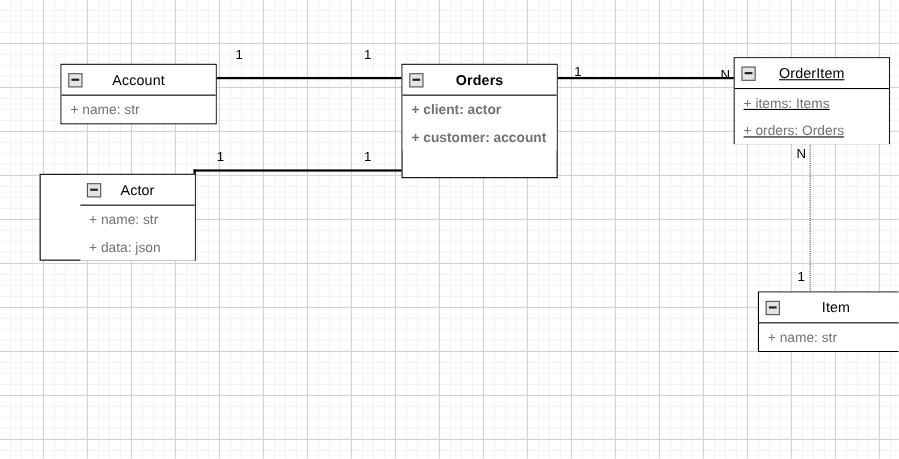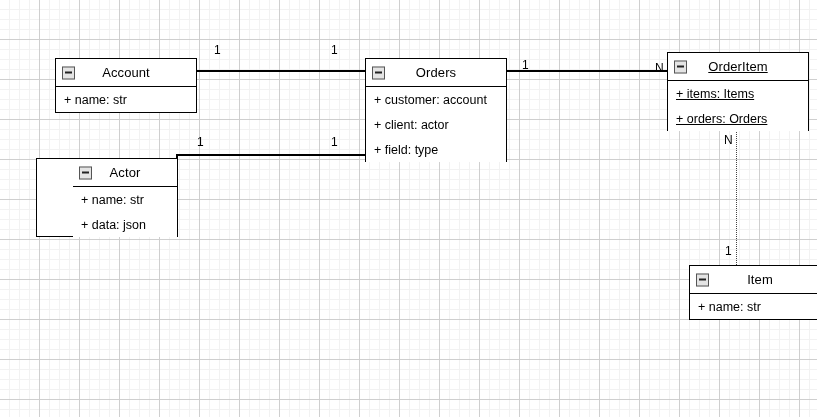--- a/index.html
+++ b/index.html
@@ -78,21 +78,21 @@
   .uml-body {
     padding: 0;
     background: #ffffff;
   }
   .uml-attr {
     height: 25px;
     display: flex;
     align-items: center;
     padding-left: 8px;
     font-size: 12.5px;
-    color: #000000;
+    color: #737373;
     white-space: nowrap;
   }
 
   
   .edge {
     position: absolute;
     background: #000000;
     z-index: 2;
   }
   .edge-h { height: 1.6px; }
@@ -140,31 +140,30 @@
       <span class="collapse-icon">
           <i></i>
         </span>
       <span class="uml-title">Account</span>
     </div>
     <div class="uml-body">
       <div class="uml-attr">+ name: str</div>
     </div>
   </div>
 
-  <div class="uml-class" style="left:365px; top:58px; width:142px; height:104px;">
+  <div class="uml-class" style="left:365px; top:58px; width:142px; height:104px;font-weight:bold;">
     <div class="uml-header">
       <span class="collapse-icon">
           <i></i>
         </span>
       <span class="uml-title">Orders</span>
     </div>
     <div class="uml-body">
+      <div class="uml-attr">+ client: actor</div>
       <div class="uml-attr">+ customer: account</div>
-      <div class="uml-attr">+ client: actor</div>
-      <div class="uml-attr">+ field: type</div>
     </div>
   </div>
 
   <div class="uml-class" style="left:667px; top:52px; width:142px; height:79px;text-decoration:underline;">
     <div class="uml-header">
       <span class="collapse-icon">
           <i></i>
         </span>
       <span class="uml-title">OrderItem</span>
     </div>

